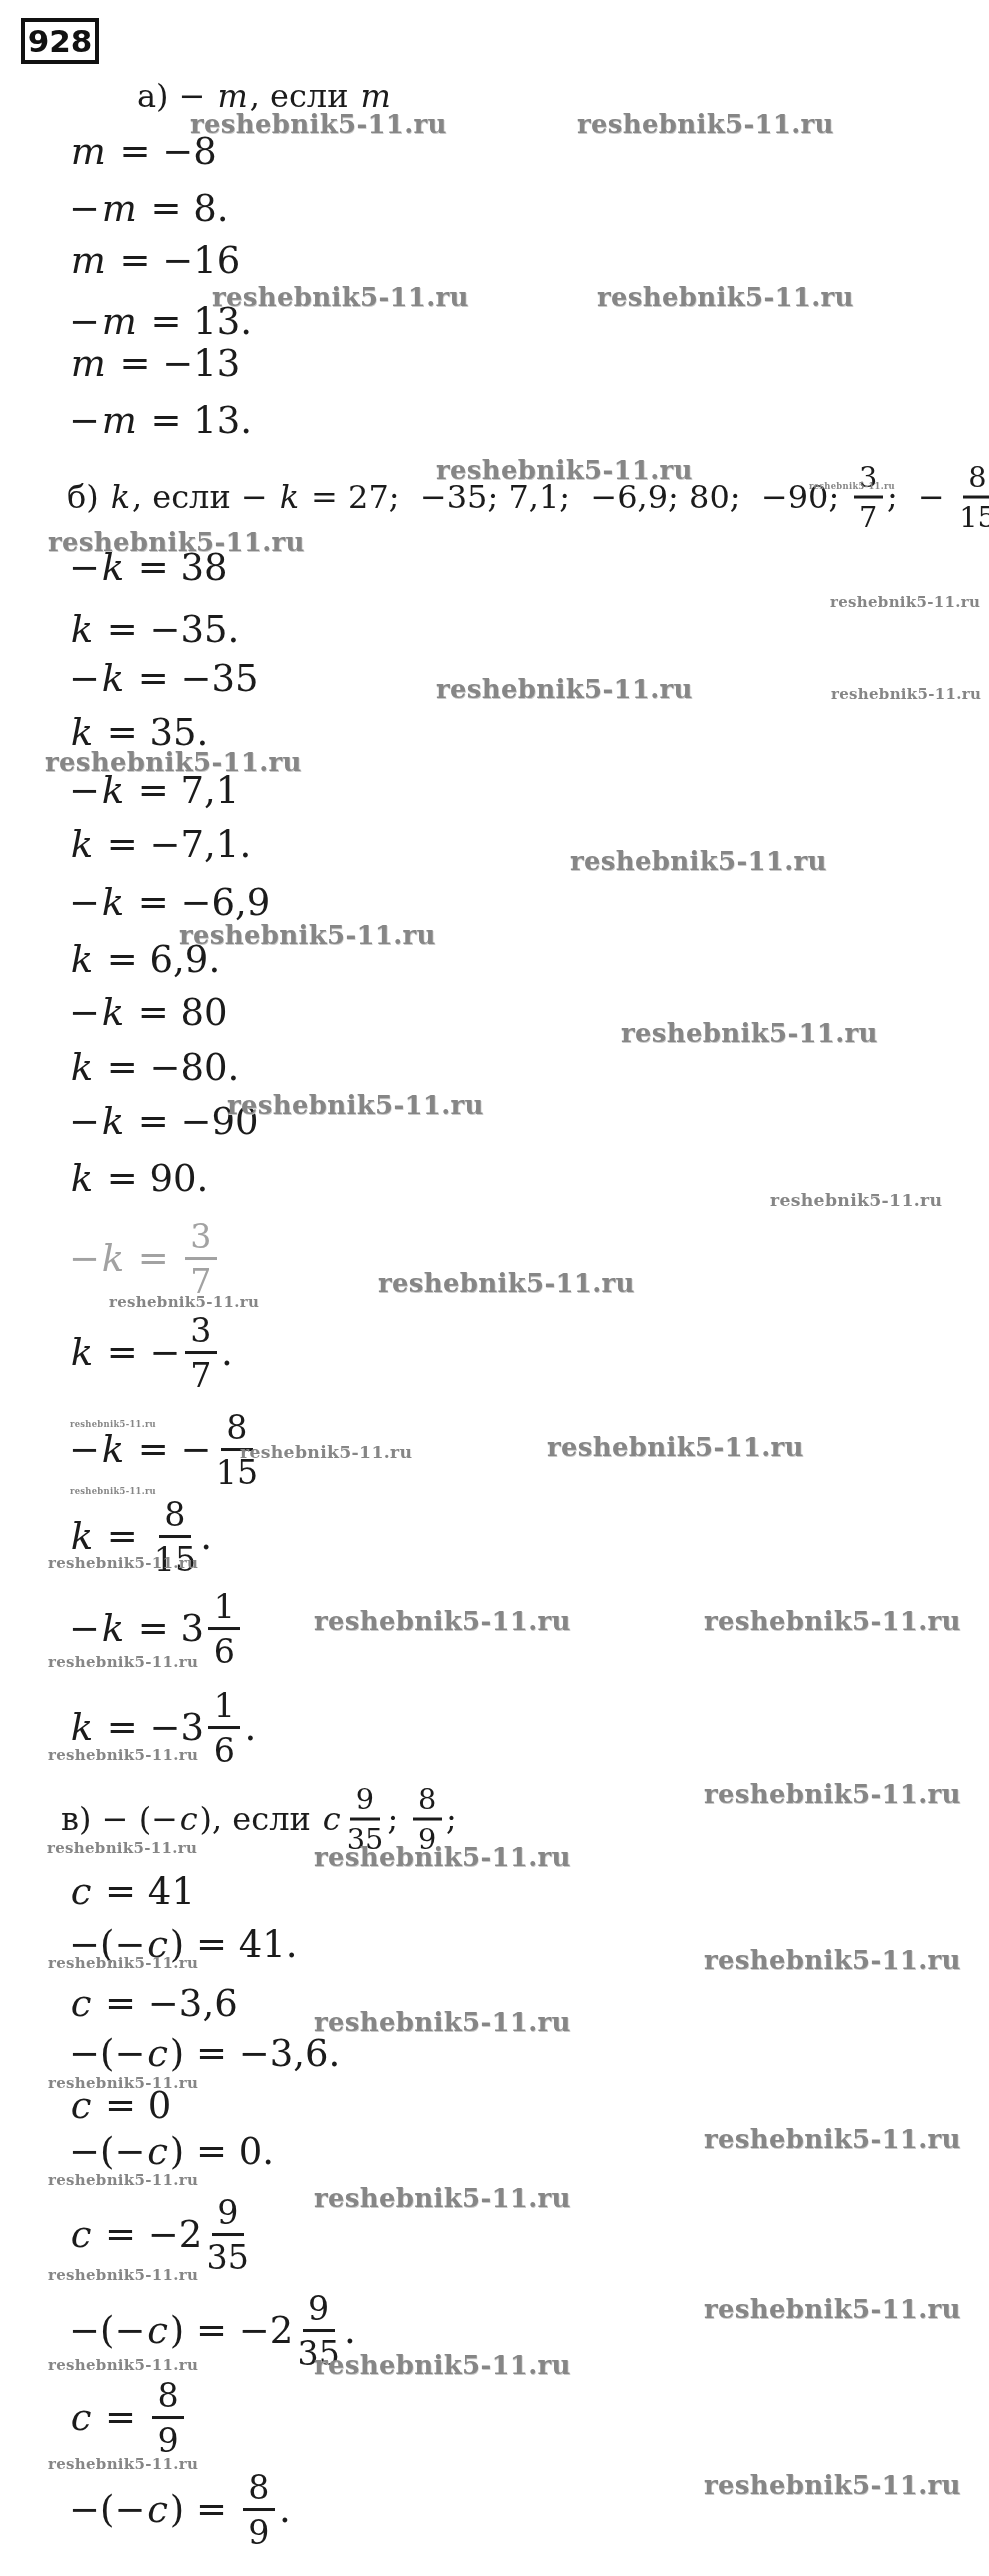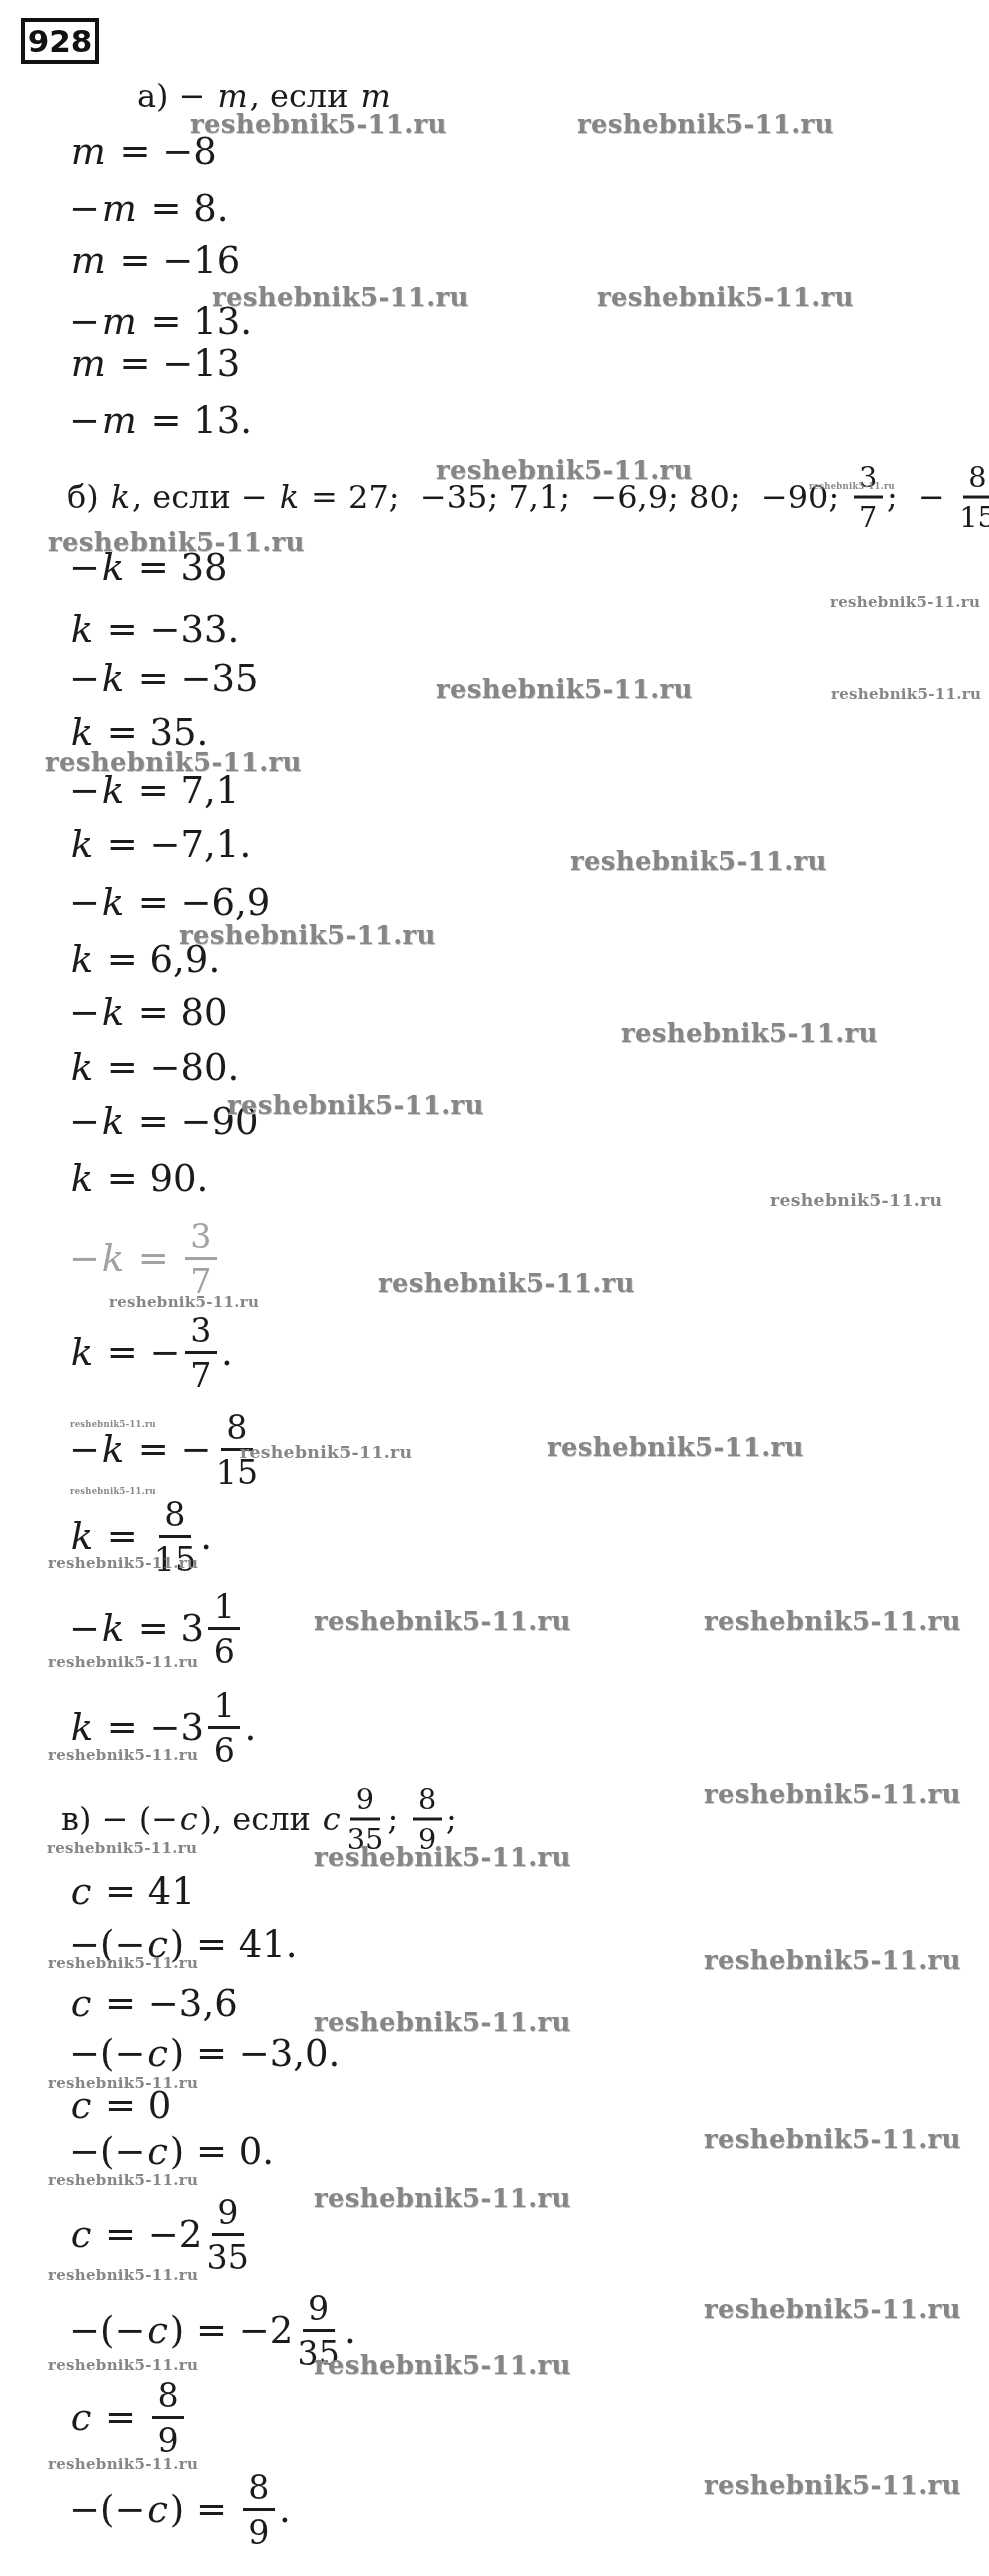--- a/index.html
+++ b/index.html
@@ -33,42 +33,42 @@
 
 <div class="line" style="left: 137px; top: 97px; font-size: 32px;"><span>а) − </span><span class="var">m</span><span>, если </span><span class="var">m</span></div>
     <div class="line" style="left: 69px; top: 152px;"><span class="var">m</span><span> = −8</span></div>
     <div class="line" style="left: 69px; top: 209px;"><span>−</span><span class="var">m</span><span> = 8.</span></div>
     <div class="line" style="left: 69px; top: 261px;"><span class="var">m</span><span> = −16</span></div>
     <div class="line" style="left: 69px; top: 322px;"><span>−</span><span class="var">m</span><span> = 13.</span></div>
     <div class="line" style="left: 69px; top: 364px;"><span class="var">m</span><span> = −13</span></div>
     <div class="line" style="left: 69px; top: 421px;"><span>−</span><span class="var">m</span><span> = 13.</span></div>
     <div class="line" style="left: 67px; top: 497px; font-size: 32px;"><span>б) </span><span class="var">k</span><span>, если − </span><span class="var">k</span><span> = 27;  −35; 7,1;  −6,9; 80;  −90; </span><span class="frac"><span class="num">3</span><span class="den">7</span></span><span>;  − </span><span class="frac"><span class="num">8</span><span class="den">15</span></span></div>
     <div class="line" style="left: 69px; top: 568px;"><span>−</span><span class="var">k</span><span> = 38</span></div>
-    <div class="line" style="left: 69px; top: 630px;"><span class="var">k</span><span> = −33.</span></div>
+    <div class="line" style="left: 69px; top: 630px;"><span class="var">k</span><span> = −35.</span></div>
     <div class="line" style="left: 69px; top: 679px;"><span>−</span><span class="var">k</span><span> = −35</span></div>
     <div class="line" style="left: 69px; top: 733px;"><span class="var">k</span><span> = 35.</span></div>
     <div class="line" style="left: 69px; top: 791px;"><span>−</span><span class="var">k</span><span> = 7,1</span></div>
     <div class="line" style="left: 69px; top: 845px;"><span class="var">k</span><span> = −7,1.</span></div>
     <div class="line" style="left: 69px; top: 903px;"><span>−</span><span class="var">k</span><span> = −6,9</span></div>
     <div class="line" style="left: 69px; top: 960px;"><span class="var">k</span><span> = 6,9.</span></div>
     <div class="line" style="left: 69px; top: 1013px;"><span>−</span><span class="var">k</span><span> = 80</span></div>
     <div class="line" style="left: 69px; top: 1068px;"><span class="var">k</span><span> = −80.</span></div>
     <div class="line" style="left: 69px; top: 1122px;"><span>−</span><span class="var">k</span><span> = −90</span></div>
     <div class="line" style="left: 69px; top: 1179px;"><span class="var">k</span><span> = 90.</span></div>
     <div class="line light" style="left: 69px; top: 1259px;"><span>−</span><span class="var">k</span><span> = </span><span class="frac"><span class="num">3</span><span class="den">7</span></span></div>
     <div class="line" style="left: 69px; top: 1353px;"><span class="var">k</span><span> = −</span><span class="frac"><span class="num">3</span><span class="den">7</span></span><span>.</span></div>
     <div class="line" style="left: 69px; top: 1450px;"><span>−</span><span class="var">k</span><span> = −</span><span class="frac"><span class="num">8</span><span class="den">15</span></span></div>
     <div class="line" style="left: 69px; top: 1537px;"><span class="var">k</span><span> = </span><span class="frac"><span class="num">8</span><span class="den">15</span></span><span>.</span></div>
     <div class="line" style="left: 69px; top: 1629px;"><span>−</span><span class="var">k</span><span> = 3</span><span class="frac"><span class="num">1</span><span class="den">6</span></span></div>
     <div class="line" style="left: 69px; top: 1728px;"><span class="var">k</span><span> = −3</span><span class="frac"><span class="num">1</span><span class="den">6</span></span><span>.</span></div>
     <div class="line" style="left: 61px; top: 1819px; font-size: 32px;"><span>в) − (−</span><span class="var">c</span><span>), если </span><span class="var">c</span><span class="frac"><span class="num">9</span><span class="den">35</span></span><span>; </span><span class="frac"><span class="num">8</span><span class="den">9</span></span><span>;</span></div>
     <div class="line" style="left: 69px; top: 1892px;"><span class="var">c</span><span> = 41</span></div>
     <div class="line" style="left: 69px; top: 1945px;"><span>−(−</span><span class="var">c</span><span>) = 41.</span></div>
     <div class="line" style="left: 69px; top: 2004px;"><span class="var">c</span><span> = −3,6</span></div>
-    <div class="line" style="left: 69px; top: 2054px;"><span>−(−</span><span class="var">c</span><span>) = −3,0.</span></div>
+    <div class="line" style="left: 69px; top: 2054px;"><span>−(−</span><span class="var">c</span><span>) = −3,6.</span></div>
     <div class="line" style="left: 69px; top: 2106px;"><span class="var">c</span><span> = 0</span></div>
     <div class="line" style="left: 69px; top: 2152px;"><span>−(−</span><span class="var">c</span><span>) = 0.</span></div>
     <div class="line" style="left: 69px; top: 2235px;"><span class="var">c</span><span> = −2</span><span class="frac"><span class="num">9</span><span class="den">35</span></span></div>
     <div class="line" style="left: 69px; top: 2331px;"><span>−(−</span><span class="var">c</span><span>) = −2</span><span class="frac"><span class="num">9</span><span class="den">35</span></span><span>.</span></div>
     <div class="line" style="left: 69px; top: 2418px;"><span class="var">c</span><span> = </span><span class="frac"><span class="num">8</span><span class="den">9</span></span></div>
     <div class="line" style="left: 69px; top: 2510px;"><span>−(−</span><span class="var">c</span><span>) = </span><span class="frac"><span class="num">8</span><span class="den">9</span></span><span>.</span></div>
     <span class="wm wm-b" style="left: 190px; top: 109px;">reshebnik5-11.ru</span>
     <span class="wm wm-b" style="left: 577px; top: 109px;">reshebnik5-11.ru</span>
     <span class="wm wm-b" style="left: 212px; top: 282px;">reshebnik5-11.ru</span>
     <span class="wm wm-b" style="left: 597px; top: 282px;">reshebnik5-11.ru</span>

